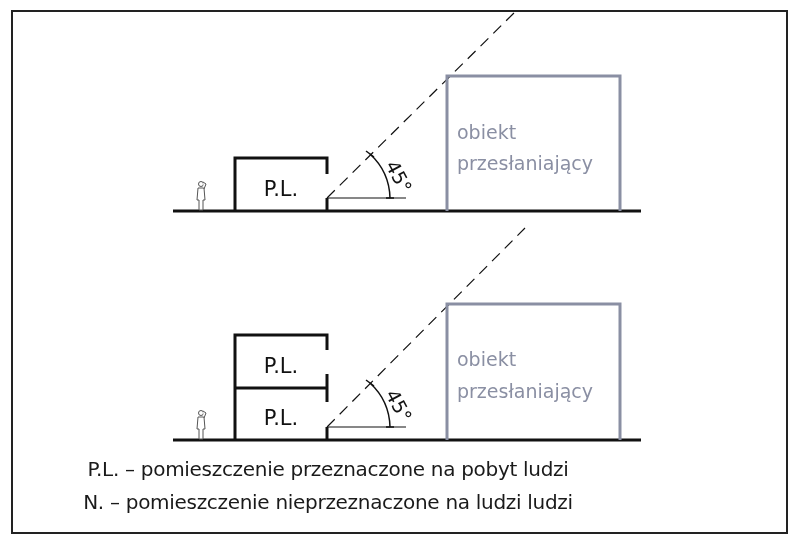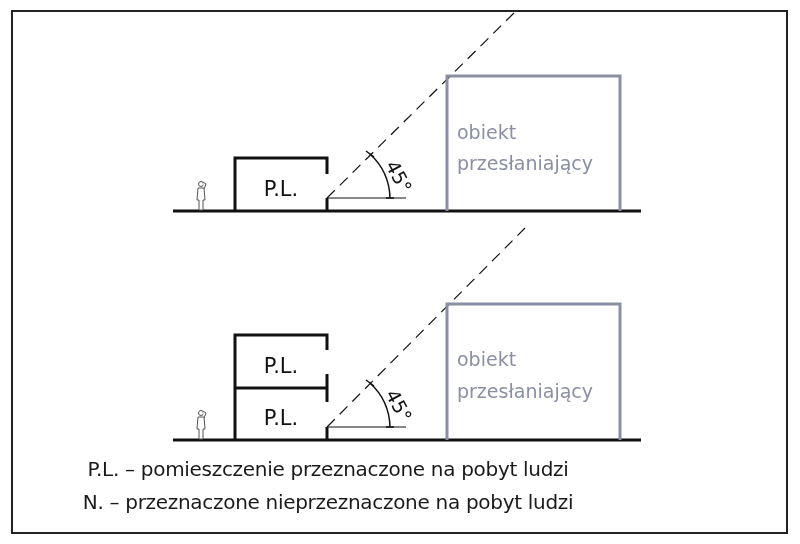--- a/index.html
+++ b/index.html
@@ -59,13 +59,13 @@
     <line x1="366" y1="380" x2="374" y2="386" stroke="#111" stroke-width="1.5"></line>
     <line x1="386" y1="427" x2="394" y2="427" stroke="#111" stroke-width="1.5"></line>
     <text x="0" y="0" font-size="19" fill="#111" class="lbl" transform="translate(385,394) rotate(62)">45°</text>
     <path d="M447 440 L447 304 L620 304 L620 440" fill="none" stroke="#8a8fa3" stroke-width="3"></path>
     <text x="457" y="366" font-size="19" fill="#8a8fa3" class="lbl">obiekt</text>
     <text x="457" y="398" font-size="19" fill="#8a8fa3" class="lbl">przesłaniający</text>
   </g>
 </svg>
 
 <div class="legend" style="top:457px;">P.L. – pomieszczenie przeznaczone na pobyt ludzi</div>
-<div class="legend" style="top:490px;">N. – przeznaczone nieprzeznaczone na pobyt ludzi</div>
+<div class="legend" style="top:490px;">N. – pomieszczenie nieprzeznaczone na ludzi ludzi</div>
 
 </body></html>

